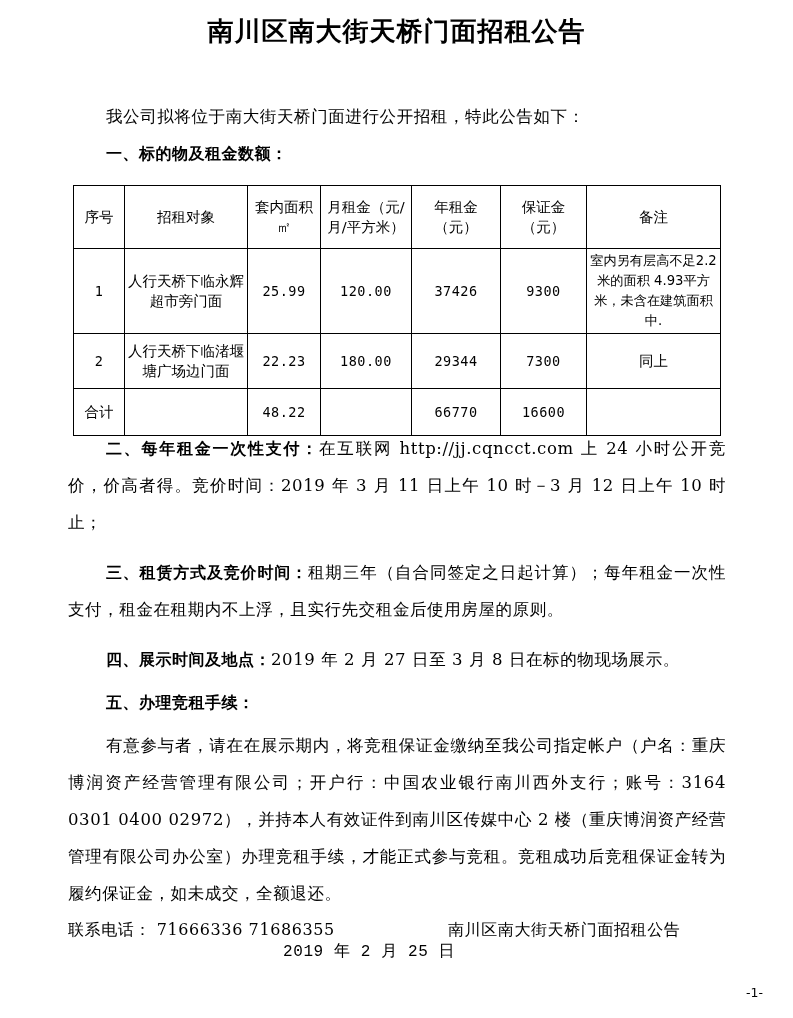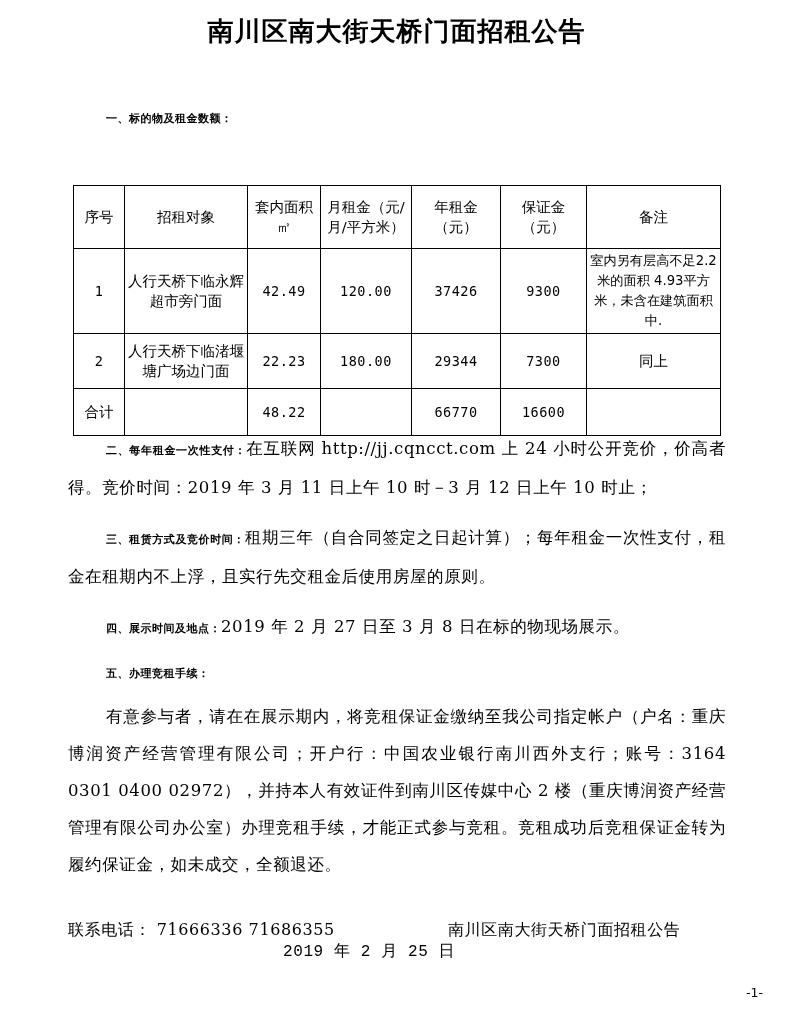--- a/index.html
+++ b/index.html
@@ -47,21 +47,21 @@
     font-size: 16.5px;
     line-height: 37px;
     text-align: justify;
     text-justify: inter-ideograph;
     letter-spacing: 0.6px;
   }
   p.indent { text-indent: 2.3em; }
   .sec-head {
     font-weight: bold;
     font-family: Liberation Serif, serif;
-    font-size: 11px;
+    font-size: 16px;
     letter-spacing: 0.5px;
   }
   .gap-s { height: 6px; }
   .gap-m { height: 13px; }
 
   
   .table-wrap {
     position: absolute;
     left: 73px;
     top: 185px;
@@ -136,20 +136,21 @@
   }
 </style>
 </head>
 <body>
 
 <div class="page">
 
   <div class="doc-title">南川区南大街天桥门面招租公告</div>
 
   <div class="body-area">
+    <p class="para indent">我公司拟将位于南大街天桥门面进行公开招租，特此公告如下：</p>
     <p class="para indent">
       <span class="sec-head">一、标的物及租金数额：</span>
     </p>
   </div>
 
   <div class="table-wrap">
     <table class="lease">
       <colgroup>
         <col class="col-a">
           <col class="col-b">
@@ -167,21 +168,21 @@
           <th>月租金（元/月/平方米）</th>
           <th>年租金（元）</th>
           <th>保证金（元）</th>
           <th>备注</th>
         </tr>
       </thead>
       <tbody>
         <tr class="row1">
           <td class="num">1</td>
           <td>人行天桥下临永辉超市旁门面</td>
-          <td class="num">42.49</td>
+          <td class="num">25.99</td>
           <td class="num">120.00</td>
           <td class="num">37426</td>
           <td class="num">9300</td>
           <td class="note">室内另有层高不足2.2米的面积 4.93平方米，未含在建筑面积中.</td>
         </tr>
         <tr class="row2">
           <td class="num">2</td>
           <td>人行天桥下临渚堰塘广场边门面</td>
           <td class="num">22.23</td>
           <td class="num">180.00</td>

